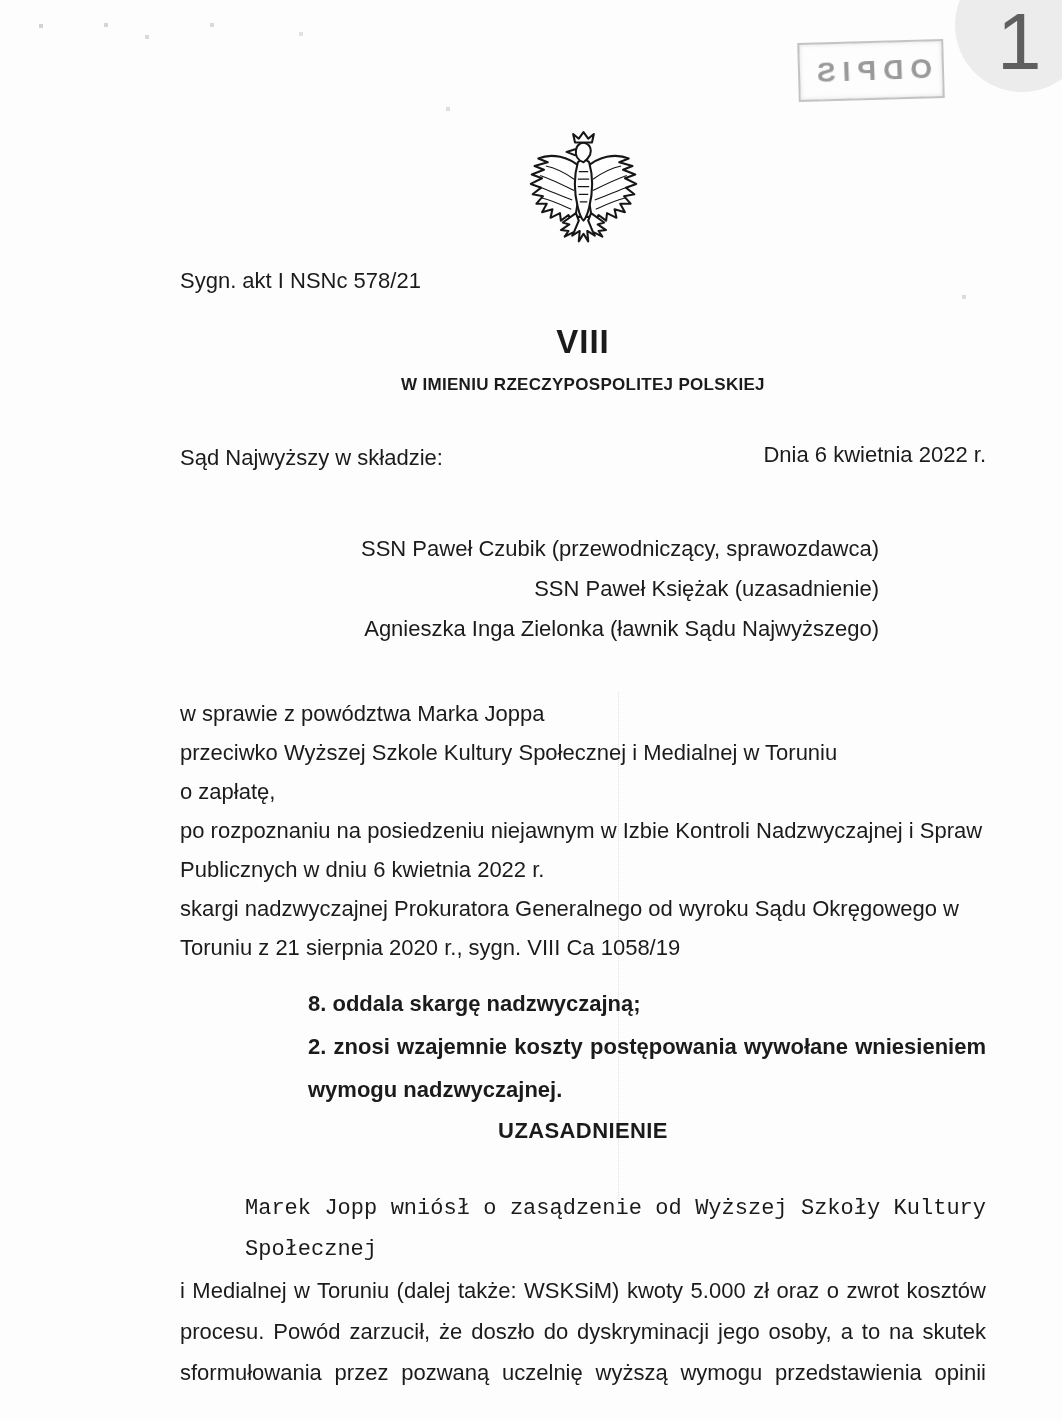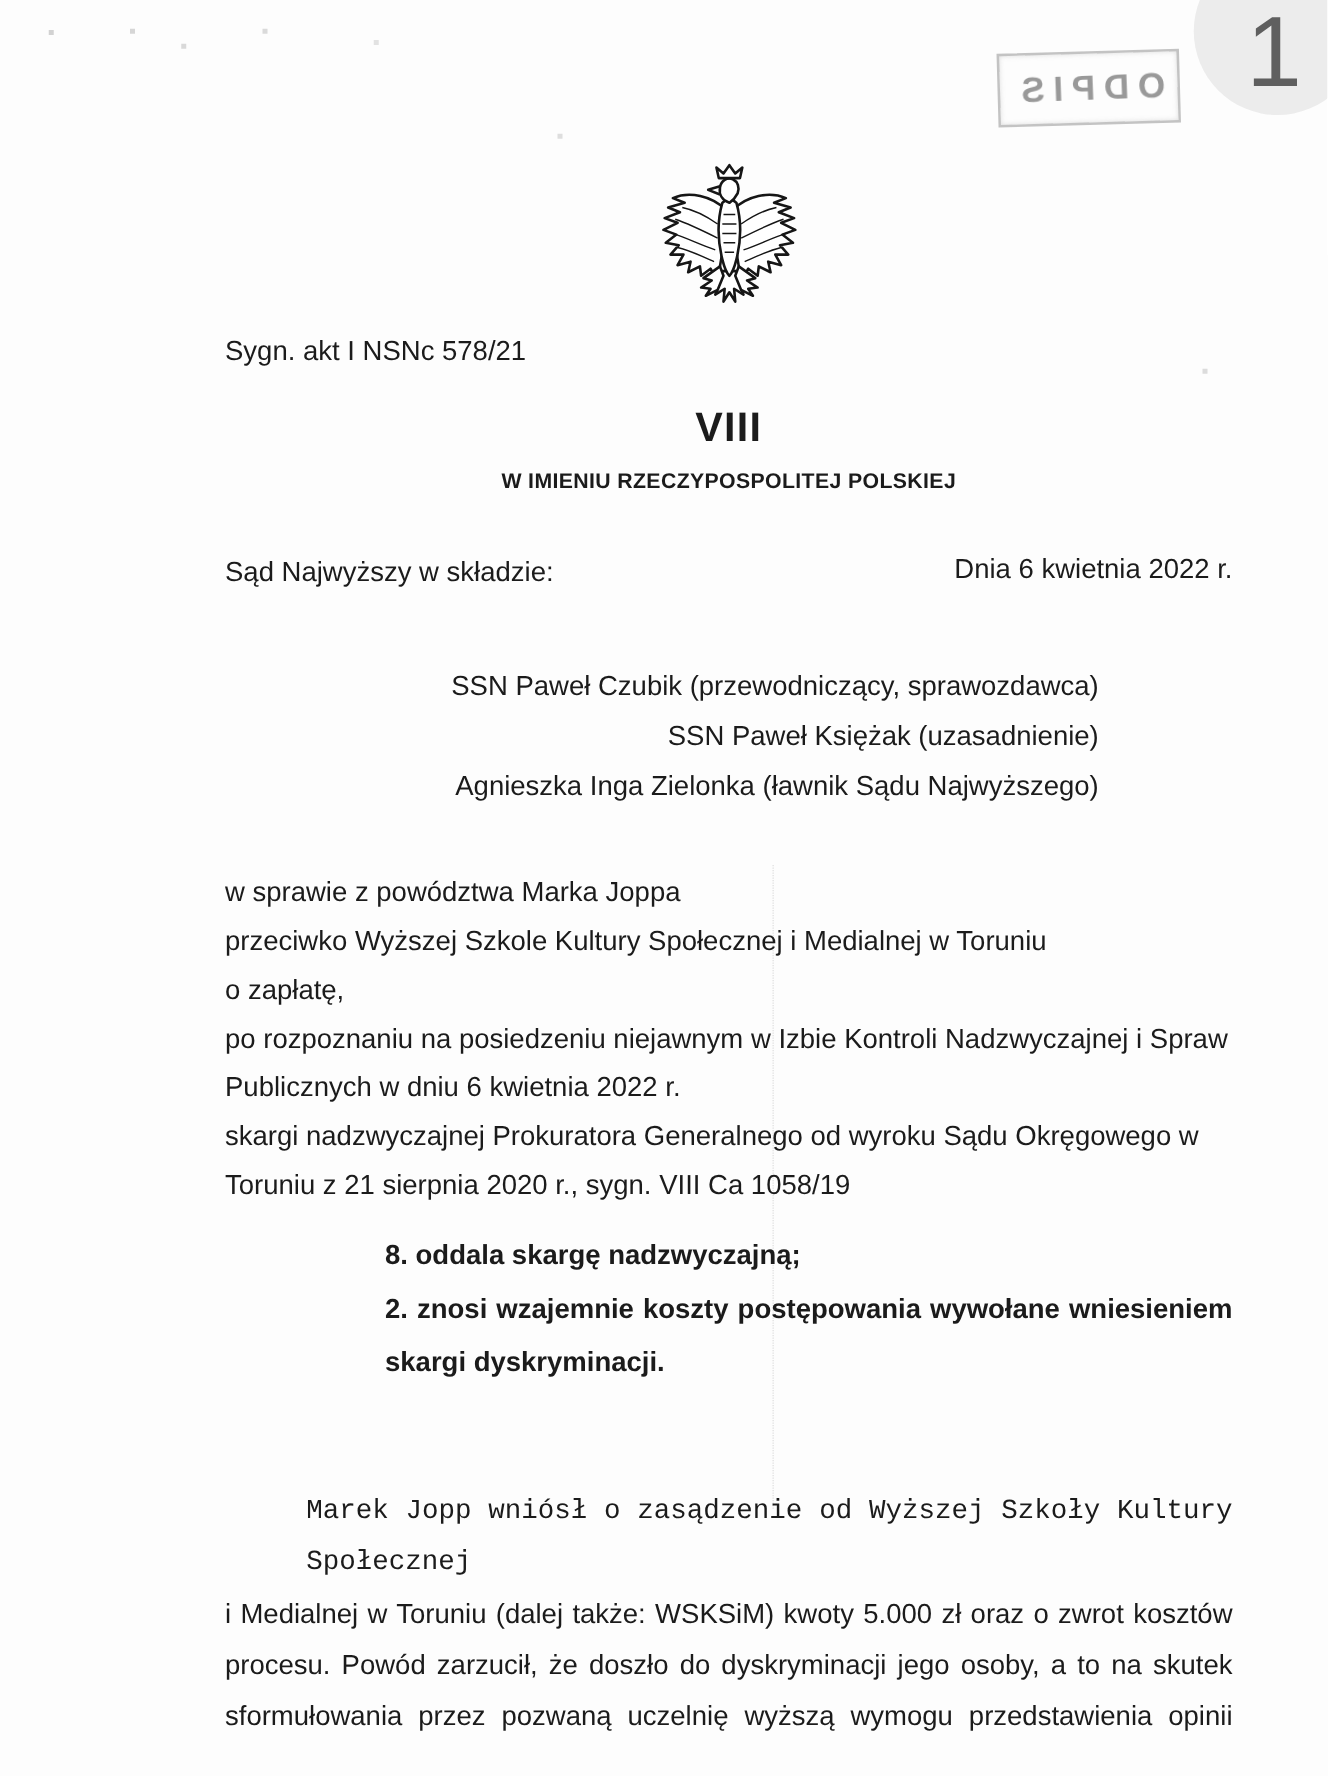--- a/index.html
+++ b/index.html
@@ -141,23 +141,24 @@
     <div class="case-line">o zapłatę,</div>
     <div class="case-line">po rozpoznaniu na posiedzeniu niejawnym w Izbie Kontroli Nadzwyczajnej i Spraw</div>
     <div class="case-line">Publicznych w dniu 6 kwietnia 2022 r.</div>
     <div class="case-line">skargi nadzwyczajnej Prokuratora Generalnego od wyroku Sądu Okręgowego w</div>
     <div class="case-line">Toruniu z 21 sierpnia 2020 r., sygn. VIII Ca 1058/19</div>
   </div>
 
   <div class="ruling">
     <div class="ruling-line">8. oddala skargę nadzwyczajną;</div>
     <div class="ruling-line stretch">2. znosi wzajemnie koszty postępowania wywołane wniesieniem</div>
-    <div class="ruling-line">skargi dyskryminacji.</div>
+    <div class="ruling-line">wymogu nadzwyczajnej.</div>
   </div>
 
+  <div class="just-heading">UZASADNIENIE</div>
 
   <div class="paragraph">
     <div class="pline indent">Marek Jopp wniósł o zasądzenie od Wyższej Szkoły Kultury Społecznej</div>
     <div class="pline">i Medialnej w Toruniu (dalej także: WSKSiM) kwoty 5.000 zł oraz o zwrot kosztów</div>
     <div class="pline">procesu. Powód zarzucił, że doszło do dyskryminacji jego osoby, a to na skutek</div>
     <div class="pline">sformułowania przez pozwaną uczelnię wyższą wymogu przedstawienia opinii</div>
   </div>
 
 </div>
 

